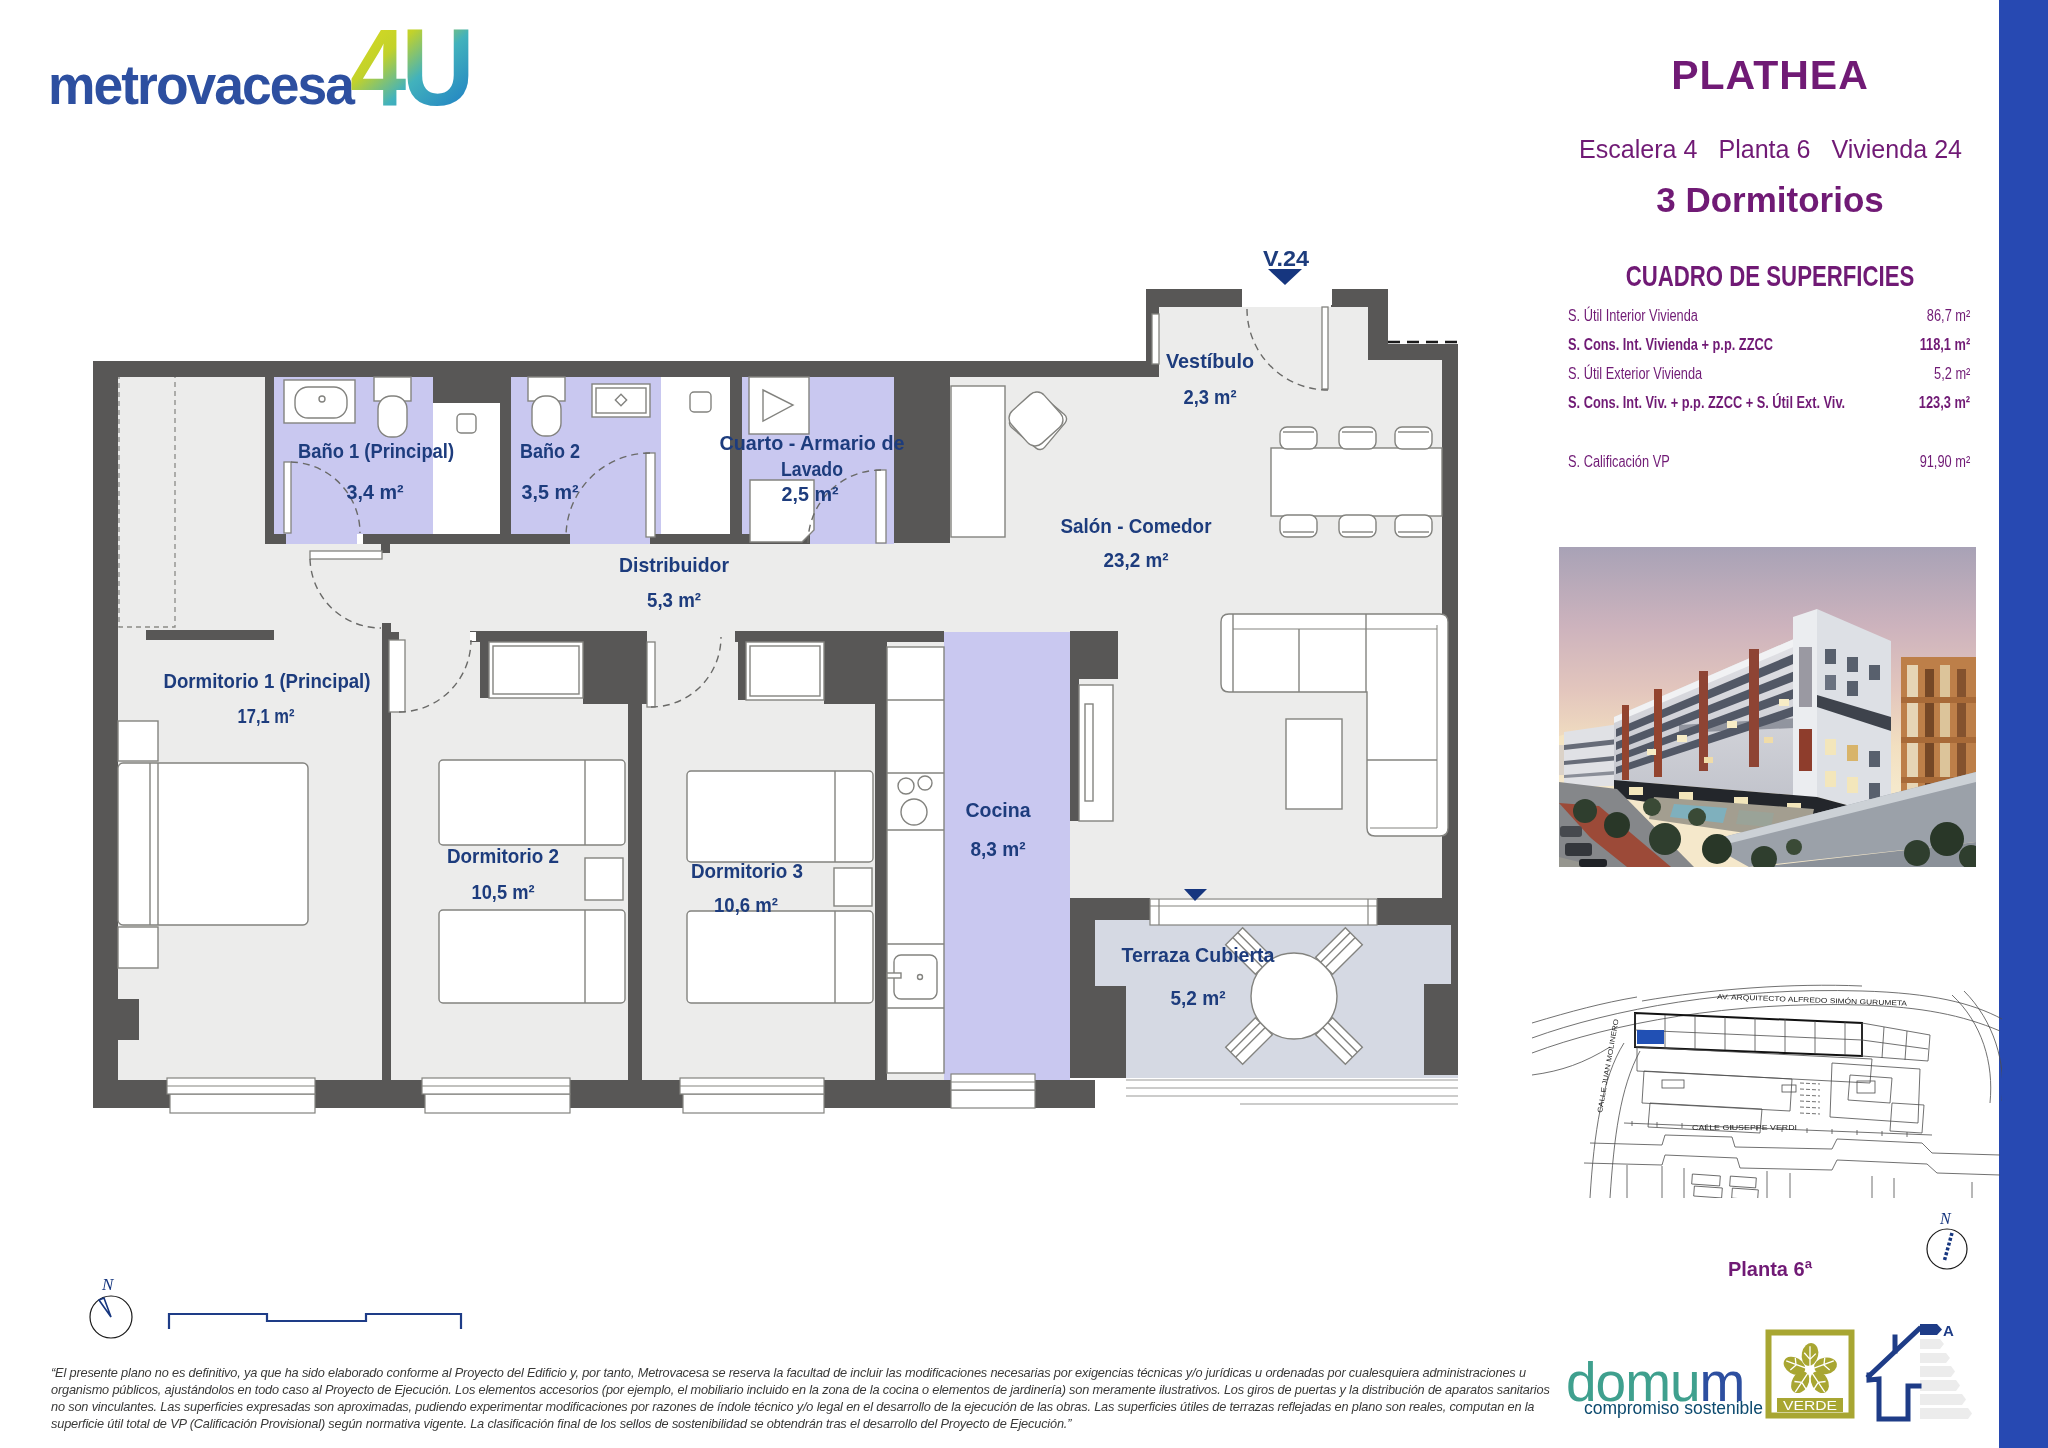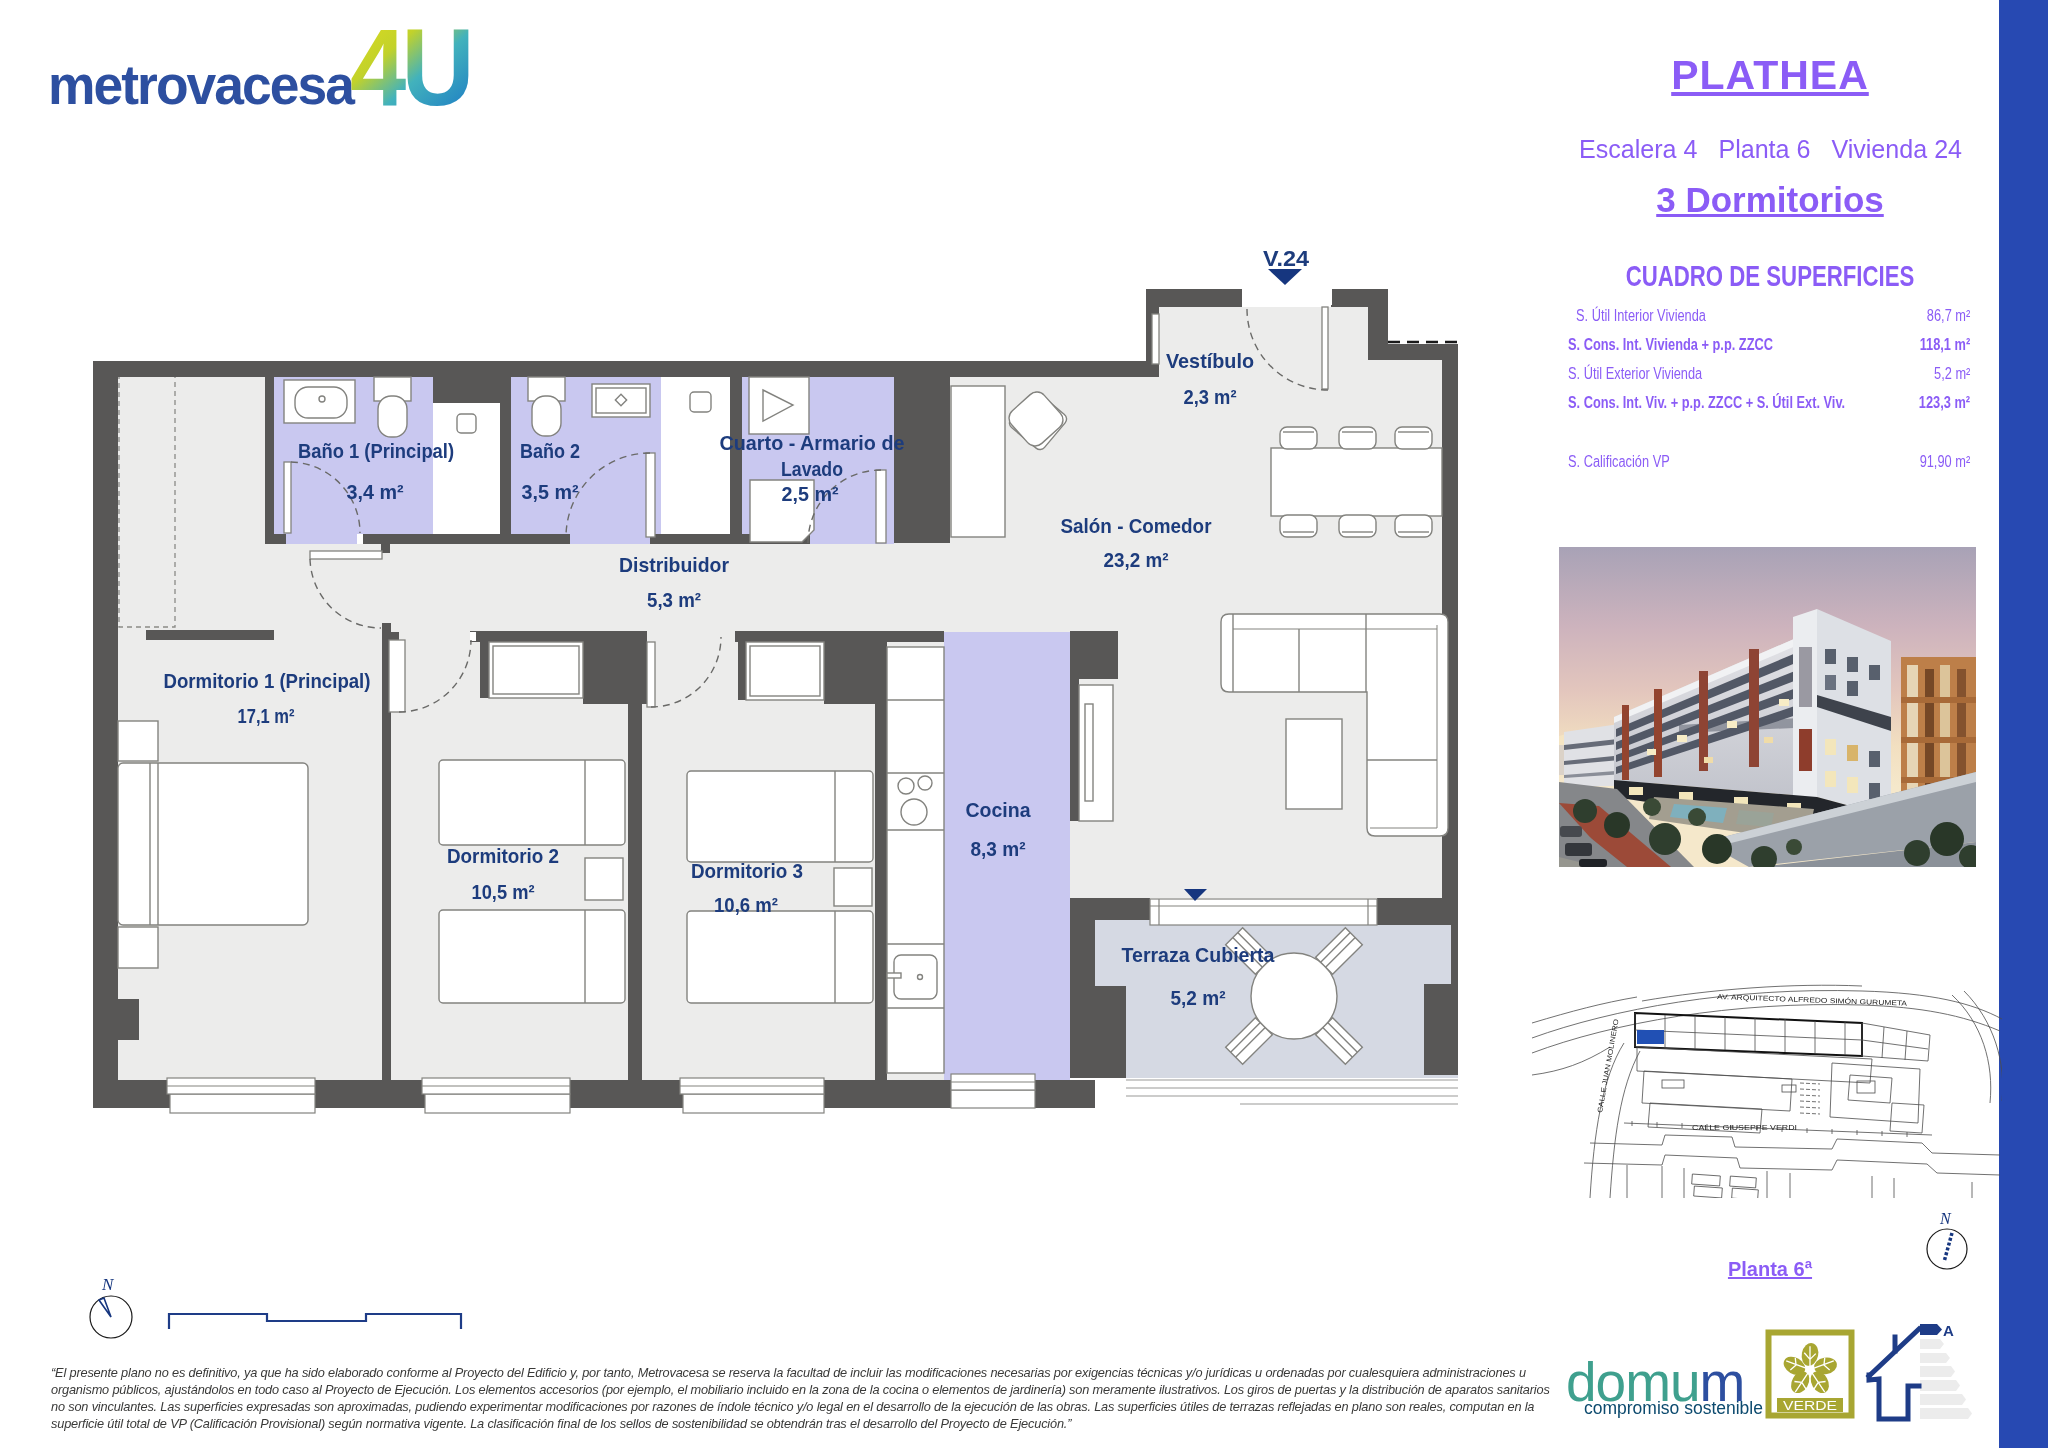--- a/index.html
+++ b/index.html
@@ -1,19 +1,19 @@
 <!DOCTYPE html>
 <html><head>
 <meta charset="utf-8">
 <style>
 html,body{margin:0;padding:0;}
 body{font-family:"Liberation Sans",sans-serif;}
 #page{position:relative;width:2048px;height:1448px;background:#ffffff;overflow:hidden;}
 .abs{position:absolute;}
-.navy{color:#8b5cf6;text-decoration:underline;}
+.navy{color:#701a75;}
 </style>
 </head>
 <body>
 <div id="page">
 
 <div class="abs" style="left:1999px;top:0;width:49px;height:1448px;background:#2749b2;"></div>
 
 <svg class="abs" style="left:40px;top:12px;" width="460" height="105" viewBox="0 0 460 105">
 <defs>
 <linearGradient id="g4u" x1="0" y1="0" x2="0.85" y2="1">
@@ -29,21 +29,21 @@
 
 <div class="abs navy" style="left:1540px;top:52px;width:460px;text-align:center;font-size:41px;font-weight:bold;letter-spacing:1px;">PLATHEA</div>
 
 <div class="abs navy" style="left:1540px;top:134px;width:460px;text-align:center;font-size:26px;white-space:nowrap;"><span style="display:inline-block;transform:scaleX(0.965);transform-origin:center;">Escalera&nbsp;4&nbsp;&nbsp;&nbsp;Planta&nbsp;6&nbsp;&nbsp;&nbsp;Vivienda&nbsp;24</span></div>
 
 <div class="abs navy" style="left:1540px;top:180px;width:460px;text-align:center;font-size:35px;font-weight:bold;">3 Dormitorios</div>
 
 <div class="abs navy" style="left:1540px;top:259px;width:460px;text-align:center;font-size:30px;font-weight:bold;"><span style="display:inline-block;transform:scaleX(0.74);transform-origin:center;white-space:nowrap;">CUADRO DE SUPERFICIES</span></div>
 
 <div class="abs navy" style="left:1568px;top:307px;width:402px;font-size:16px;">
-  <div style="position:relative;height:29px;margin-left:8px;"><span style="display:inline-block;transform:scaleX(0.80);transform-origin:left;white-space:nowrap;">S. Útil Interior Vivienda</span><span style="position:absolute;right:0;top:0;transform:scaleX(0.80);transform-origin:right;">86,7 m²</span></div>
+  <div style="position:relative;height:29px;"><span style="display:inline-block;transform:scaleX(0.80);transform-origin:left;white-space:nowrap;">S. Útil Interior Vivienda</span><span style="position:absolute;right:0;top:0;transform:scaleX(0.80);transform-origin:right;">86,7 m²</span></div>
   <div style="position:relative;height:29px;font-weight:bold;"><span style="display:inline-block;transform:scaleX(0.80);transform-origin:left;white-space:nowrap;">S. Cons. Int. Vivienda + p.p. ZZCC</span><span style="position:absolute;right:0;top:0;transform:scaleX(0.80);transform-origin:right;">118,1 m²</span></div>
   <div style="position:relative;height:29px;"><span style="display:inline-block;transform:scaleX(0.80);transform-origin:left;white-space:nowrap;">S. Útil Exterior Vivienda</span><span style="position:absolute;right:0;top:0;transform:scaleX(0.80);transform-origin:right;">5,2 m²</span></div>
   <div style="position:relative;height:29px;font-weight:bold;"><span style="display:inline-block;transform:scaleX(0.80);transform-origin:left;white-space:nowrap;">S. Cons. Int. Viv. + p.p. ZZCC + S. Útil Ext. Viv.</span><span style="position:absolute;right:0;top:0;transform:scaleX(0.80);transform-origin:right;">123,3 m²</span></div>
   <div style="position:relative;height:29px;margin-top:30px;"><span style="display:inline-block;transform:scaleX(0.80);transform-origin:left;white-space:nowrap;">S. Calificación VP</span><span style="position:absolute;right:0;top:0;transform:scaleX(0.80);transform-origin:right;">91,90 m²</span></div>
 </div>
 
 <svg class="abs" style="left:1559px;top:547px;" width="417" height="320" viewBox="0 0 417 320">
 <defs>
 <linearGradient id="sky" x1="0" y1="0" x2="0" y2="1">
 <stop offset="0" stop-color="#a8a2b6"></stop>

